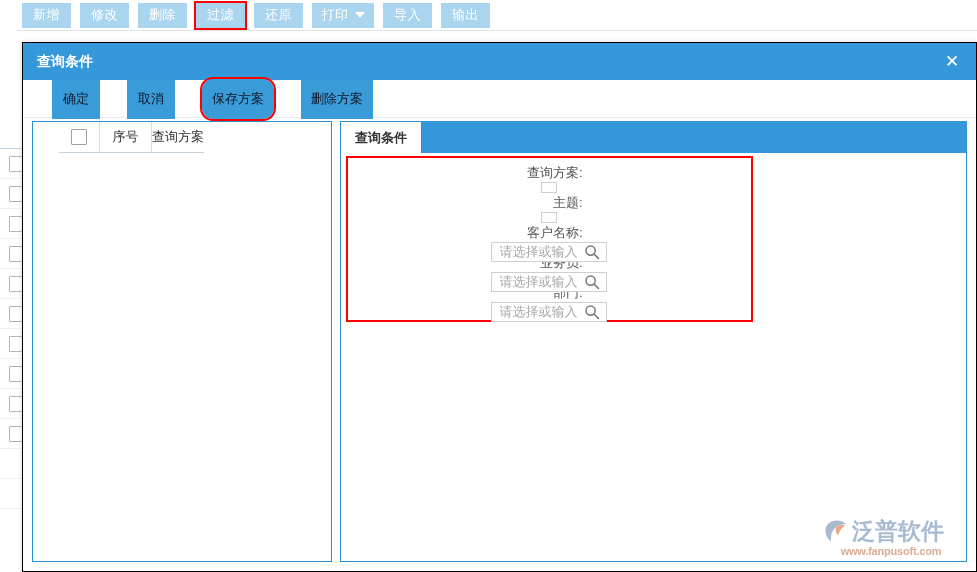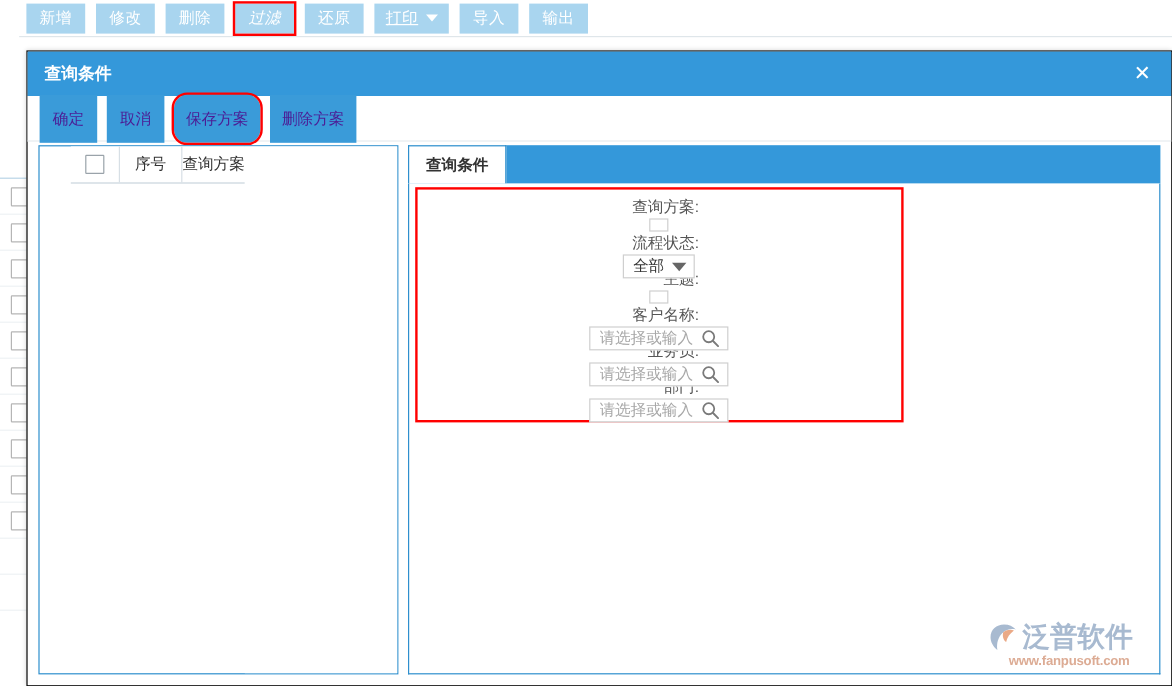--- a/index.html
+++ b/index.html
@@ -44,33 +44,32 @@
     font-size: 13px;
     display: flex;
     align-items: center;
     justify-content: center;
     padding: 0 8px;
     box-sizing: border-box;
     border: none;
     user-select: none;
     letter-spacing: 0.5px;
   }
-  .tb-btn.wide { min-width: 62px; text-decoration: underline; }
+  .tb-btn.wide { min-width: 62px; }
   .tb-btn .caret {
     display: inline-block;
     margin-left: 6px;
     width: 0; height: 0;
     border-left: 5px solid transparent;
     border-right: 5px solid transparent;
     border-top: 6px solid #ffffff;
   }
   .tb-btn.hl {
     outline: 2px solid #ff0000;
     outline-offset: 0px;
-    font-style: italic;
   }
 
   
   .bg-grid {
     position: absolute;
     left: 0;
     top: 148px;
     width: 30px;
     border-top: 1px solid #b8d4e6;
   }
@@ -132,29 +131,30 @@
     align-items: center;
     gap: 8px;
     padding-left: 10px;
     box-sizing: border-box;
     border-bottom: 1px solid #e6ebee;
   }
   .dbtn {
     height: 40px;
     min-width: 48px;
     background: #3a9bd9;
-    color: #4c1d95;
+    color: #0f172a;
     font-size: 13px;
     display: flex;
     align-items: center;
     justify-content: center;
     padding: 0 10px;
     box-sizing: border-box;
     border: none;
     user-select: none;
+    margin-left: 19px;
   }
   .dbtn.hl { outline: 2px solid #ff0000; border-radius: 11px; }
 
   .dlg-body {
     position: absolute;
     left: 9px;
     top: 78px;
     right: 9px;
     bottom: 9px;
     display: flex;
@@ -434,27 +434,20 @@
       <div class="panel-right">
         <div class="tabbar">
           <div class="tab-active">查询条件</div>
         </div>
         <div class="cond-area">
           <div class="form-box" id="form-box">
               <div class="frow">
                 <div class="flabel">查询方案:</div>
                 <div class="fctrl">
                   <span class="fval"></span>
-                </div>
-              </div>
-              <div class="frow">
-                <div class="flabel">流程状态:</div>
-                <div class="fctrl">
-                  <span class="fval">全部</span>
-                  <span class="caret-dn"></span>
                 </div>
               </div>
               <div class="frow">
                 <div class="flabel">主题:</div>
                 <div class="fctrl">
                   <span class="fval"></span>
                 </div>
               </div>
               <div class="frow">
                 <div class="flabel">客户名称:</div>

